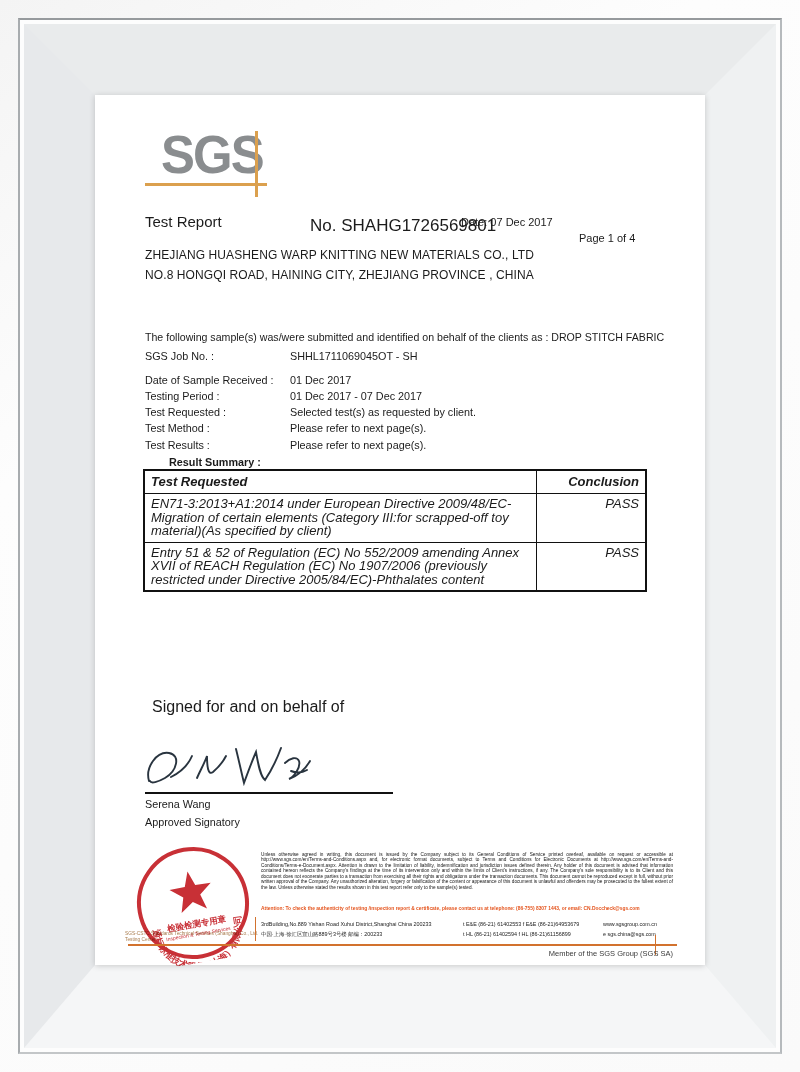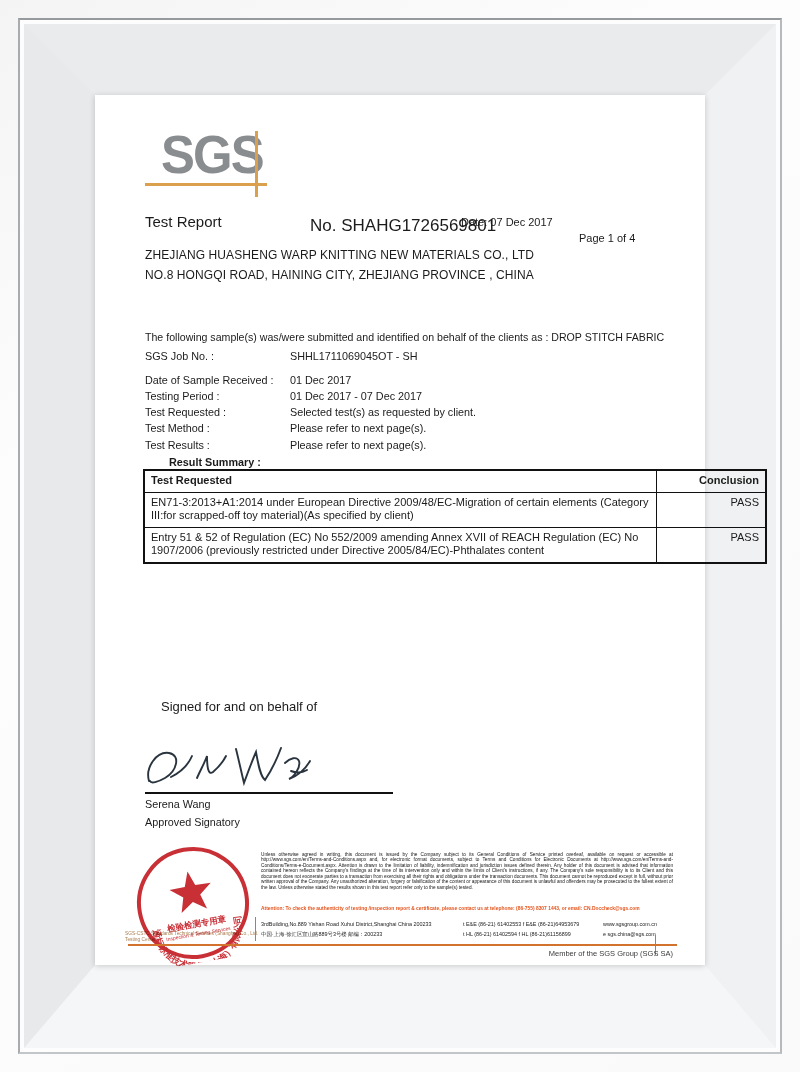--- a/index.html
+++ b/index.html
@@ -36,29 +36,29 @@
   .sample { left:50px; top:236px; width:530px; font-size:10.6px; }
 
   .kv { left:50px; font-size:10.8px; }
   .kv .lab { position:absolute; left:0; top:0; width:145px; }
   .kv .val { position:absolute; left:145px; top:0; width:360px; }
   .kv0 { top:255px; } .kv1 { top:279px; } .kv2 { top:295px; }
   .kv3 { top:311px; } .kv4 { top:327px; } .kv5 { top:344px; }
 
   .rs-heading { left:50px; top:361px; font-size:10.8px; font-weight:700;padding-left:24px; }
 
-  table.result { position:absolute; left:48px; top:374px; width:624px;
-    border-collapse:collapse; font-size:11px; }
+  table.result { position:absolute; left:48px; top:374px; width:504px;
+    border-collapse:collapse; font-size:13px;font-style:italic; }
   table.result th, table.result td { border:1.5px solid #111; padding:3px 6px 4px 6px; vertical-align:top; }
   table.result { border:2.5px solid #111; }
   table.result th { text-align:left; font-weight:700; height:22px; }
   table.result th.conc, table.result td.conc { text-align:right; width:110px;margin-top:28px; }
   table.result td { line-height:13.5px; }
 
-  .signed { left:66px; top:603px; font-size:13px; line-height:17px; }
+  .signed { left:57px; top:603px; font-size:16px; line-height:17px; }
   .sig-svg { left:46px; top:638px; }
   .sig-line { left:50px; top:697px; width:248px; height:2px; background:#111; }
   .sig-name { left:50px; top:703px; font-size:10.8px; }
   .sig-title { left:50px; top:721px; font-size:10.8px; }
 
   
   .stamp-company { left:30px; top:836px; width:145px; font-size:4.8px; line-height:6px;
     color:#a97d4f; }
   .stamp { left:36px; top:748px; width:124px; height:120px; transform:rotate(-10deg);
     mix-blend-mode:multiply; opacity:.95; }

